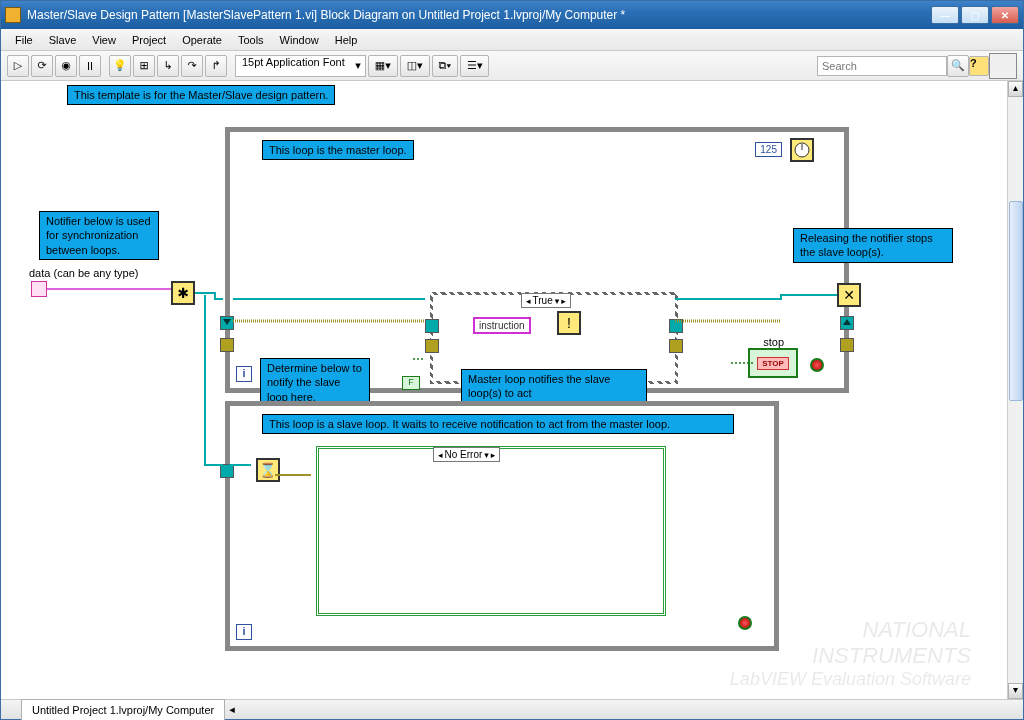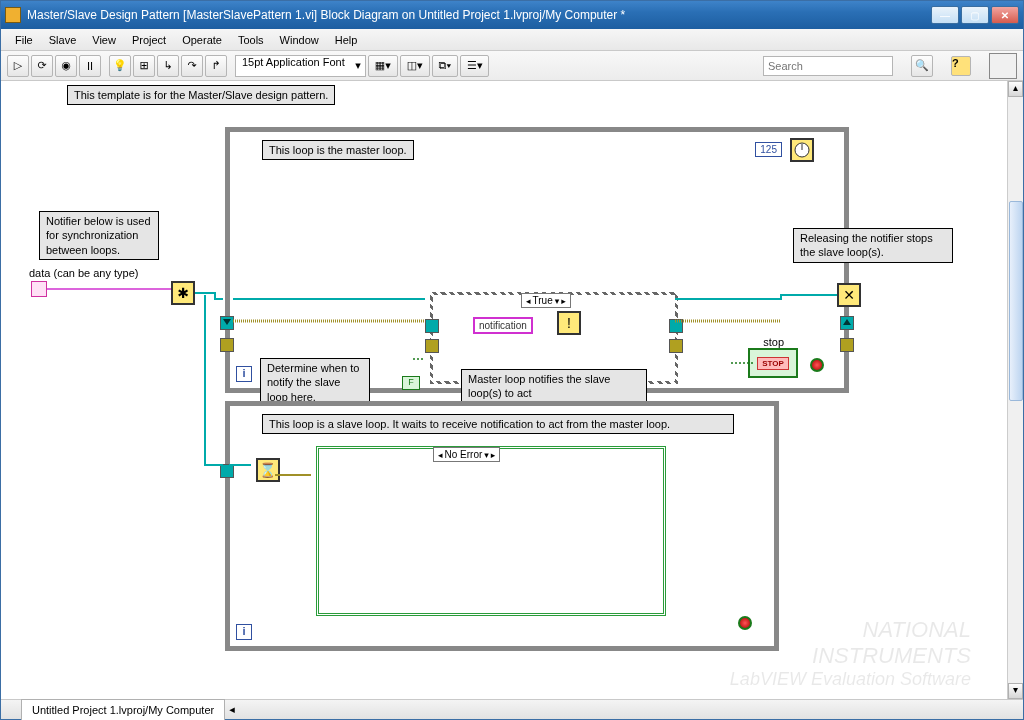--- a/index.html
+++ b/index.html
@@ -110,21 +110,21 @@
 .font-dd::after {
   content: "▾";
   position: absolute;
   right: 4px;
   top: 3px;
 }
 .search-box {
   margin-left: auto;
   display: flex;
   align-items: center;
-  gap: 18px;
+  gap: 0;
 }
 .search-box input {
   height: 20px;
   width: 130px;
   border: 1px solid #b5b5b5;
   padding: 0 4px;
   font-size: 11px;
 }
 .help-btn {
   width: 20px;
@@ -154,21 +154,21 @@
   position: absolute;
   left: 0;
   top: 0;
   width: 1000px;
   height: 640px;
 }
 
 
 .comment {
   position: absolute;
-  background: #e5e5e5;
+  background: #0ea5e9;
   border: 1px solid #000;
   padding: 2px 6px;
   font-size: 11px;
   line-height: 1.3;
 }
 
 
 .while-loop {
   position: absolute;
   border: 5px solid #888;
@@ -459,30 +459,30 @@
             </svg>
         </div>
 
         <div class="case-struct" style="left:200px; top:160px; width:248px; height:92px;">
           <div class="case-selector" style="left:88px; top:-2px;">
             <span class="arrow">◂</span>
             <span>True</span>
             <span class="arrow">▾</span>
             <span class="arrow">▸</span>
           </div>
-          <div class="instruction-lbl" style="left:40px; top:22px;">notification</div>
+          <div class="instruction-lbl" style="left:40px; top:22px;">instruction</div>
           <div class="node" style="left:124px; top:16px;">!</div>
           <div class="comment" style="position:absolute; left:28px; top:50px; width:186px;margin-top:24px;">Master loop notifies the slave loop(s) to act</div>
           <div class="tunnel teal" style="left:-8px; top:24px;"></div>
           <div class="tunnel olive" style="left:-8px; top:44px;"></div>
           <div class="tunnel teal" style="right:-8px; top:24px;"></div>
           <div class="tunnel olive" style="right:-8px; top:44px;"></div>
         </div>
 
-        <div class="comment" style="position:absolute; left:30px; top:226px; width:110px;">Determine when to notify the slave loop here.</div>
+        <div class="comment" style="position:absolute; left:30px; top:226px; width:110px;">Determine below to notify the slave loop here.</div>
         <div class="bool-const" style="left:172px; top:244px;">F</div>
 
         <div class="label-text" style="right:60px; bottom:40px;">stop</div>
         <div class="stop-btn" style="right:46px; bottom:10px;">
           <span class="inner">STOP</span>
         </div>
         <div class="stop-circle" style="right:20px; bottom:16px;"></div>
 
         <div class="loop-i" style="left:6px; bottom:6px;">i</div>
 

